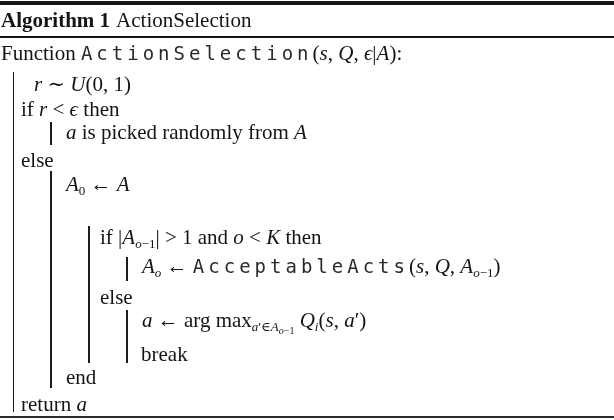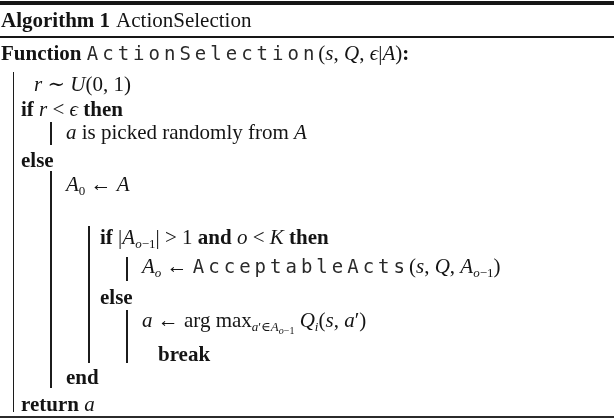--- a/index.html
+++ b/index.html
@@ -9,21 +9,21 @@
   }
   .rule{position:absolute;left:0;width:614px;background:#161616;}
   .rule-top{top:1px;height:4px;}
   .rule-mid{top:36px;height:2px;}
   .rule-bottom{top:416px;height:2px;background:#2b2b2b;}
   .caption{position:absolute;top:7px;left:1px;white-space:pre;font-size:21px;line-height:26px;}
   .caption .cap-label{font-weight:700;}
   .caption .cap-title{margin-left:6px;}
   .line{position:absolute;white-space:pre;font-size:21px;line-height:24px;}
   .rail{position:absolute;width:1.6px;background:#1c1c1c;}
-  .st-b{font-weight:700;}
+  .st-b{font-weight:400;}
   .st-i{font-style:italic;}
   .st-r{font-style:normal;}
   .st-m{font-family:"DejaVu Sans Mono",monospace;font-size:19px;letter-spacing:4px;color:#2a2a2a;}
   .st-sub{font-size:13px;vertical-align:-4px;}
   .st-isub{font-size:13px;vertical-align:-4px;font-style:italic;}
   .st-sub2{font-size:10px;vertical-align:-7px;}
   .st-isub2{font-size:10px;vertical-align:-7px;font-style:italic;}
 </style>
 </head>
 <body>
@@ -39,21 +39,21 @@
   <div class="line" style="top:41px;left:1px;"><span class="st-b">Function </span><span class="st-m">ActionSelection</span><span class="st-r">(</span><span class="st-i">s</span><span class="st-r">, </span><span class="st-i">Q</span><span class="st-r">, </span><span class="st-i">ϵ</span><span class="st-r">|</span><span class="st-i">A</span><span class="st-r">)</span><span class="st-b">:</span></div>
   <div class="line" style="top:72px;left:22px;margin-left:12px;"><span class="st-i">r</span><span class="st-r"> ∼ </span><span class="st-i">U</span><span class="st-r">(0, 1)</span></div>
   <div class="line" style="top:97px;left:21px;"><span class="st-b">if </span><span class="st-i">r</span><span class="st-r"> &lt; </span><span class="st-i">ϵ</span><span class="st-b"> then</span></div>
   <div class="line" style="top:120px;left:66px;"><span class="st-i">a</span><span class="st-r"> is picked randomly from </span><span class="st-i">A</span></div>
   <div class="line" style="top:148px;left:21px;"><span class="st-b">else</span></div>
   <div class="line" style="top:172px;left:66px;"><span class="st-i">A</span><span class="st-sub">0</span><span class="st-r"> ← </span><span class="st-i">A</span></div>
   <div class="line" style="top:225px;left:100px;"><span class="st-b">if </span><span class="st-r">|</span><span class="st-i">A</span><span class="st-isub">o</span><span class="st-sub">−1</span><span class="st-r">| &gt; 1 </span><span class="st-b">and</span><span class="st-r"> </span><span class="st-i">o</span><span class="st-r"> &lt; </span><span class="st-i">K</span><span class="st-b"> then</span></div>
   <div class="line" style="top:254px;left:142px;"><span class="st-i">A</span><span class="st-isub">o</span><span class="st-r"> ← </span><span class="st-m">AcceptableActs</span><span class="st-r">(</span><span class="st-i">s</span><span class="st-r">, </span><span class="st-i">Q</span><span class="st-r">, </span><span class="st-i">A</span><span class="st-isub">o</span><span class="st-sub">−1</span><span class="st-r">)</span></div>
   <div class="line" style="top:285px;left:100px;"><span class="st-b">else</span></div>
   <div class="line" style="top:308px;left:142px;"><span class="st-i">a</span><span class="st-r"> ← arg max</span><span class="st-isub">a</span><span class="st-sub">′∈</span><span class="st-isub">A</span><span class="st-isub2">o</span><span class="st-sub2">−1</span><span class="st-r"> </span><span class="st-i">Q</span><span class="st-isub">i</span><span class="st-r">(</span><span class="st-i">s</span><span class="st-r">, </span><span class="st-i">a</span><span class="st-r">′)</span></div>
-  <div class="line" style="top:342px;left:158px;"><span class="st-b">break</span></div>
+  <div class="line" style="top:342px;left:141px;"><span class="st-b">break</span></div>
   <div class="line" style="top:365px;left:66px;"><span class="st-b">end</span></div>
   <div class="line" style="top:392px;left:21px;"><span class="st-b">return </span><span class="st-i">a</span></div>
 
   <div class="rail" style="left:12.5px;top:72px;height:340px;"></div>
   <div class="rail" style="left:50px;top:122px;height:23px;"></div>
   <div class="rail" style="left:50px;top:171px;height:217px;"></div>
   <div class="rail" style="left:88px;top:226px;height:137px;"></div>
   <div class="rail" style="left:126px;top:257px;height:24px;"></div>
   <div class="rail" style="left:126px;top:310px;height:53px;"></div>
 

